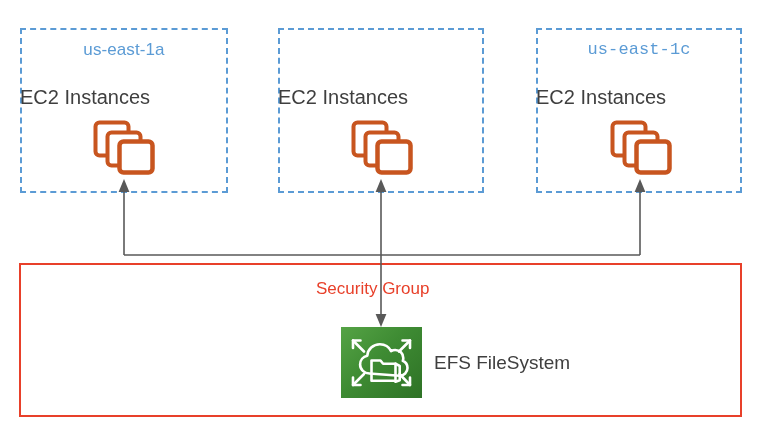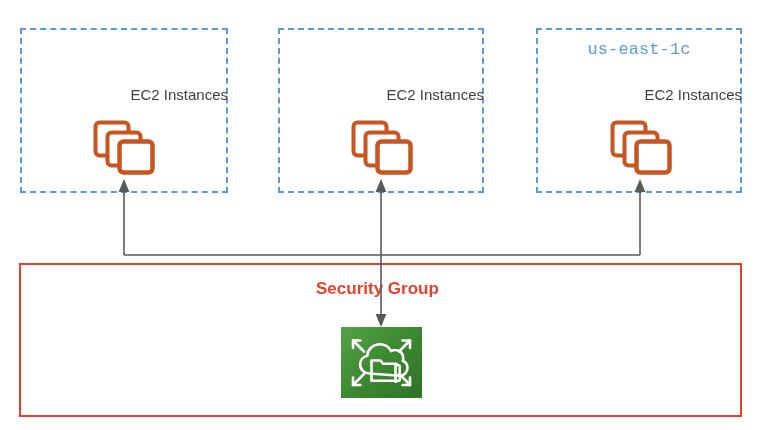--- a/index.html
+++ b/index.html
@@ -33,23 +33,23 @@
     text-align: center;
     color: #5B9BD5;
     font-size: 17px;
     letter-spacing: 0.1px;
     white-space: nowrap;
   }
   .az-sublabel {
     position: absolute;
     left: 0;
     right: 0;
-    text-align: right;
+    text-align: left;
     color: #3F3F3F;
-    font-size: 15px;
+    font-size: 20px;
     white-space: nowrap;
   }
 
   
   .ec2-icon {
     position: absolute;
     width: 62px;
     height: 55px;
   }
   .ec2-icon svg { display: block; }
@@ -59,21 +59,20 @@
     position: absolute;
     box-sizing: border-box;
     border: 2px solid #E8402A;
     background: transparent;
   }
   .sg-title {
     position: absolute;
     color: #E8402A;
     font-size: 17px;
     white-space: nowrap;
-    font-weight: bold;
   }
 
   
   .efs-icon {
     position: absolute;
     width: 81px;
     height: 71px;
     background: linear-gradient(135deg, #55A345 0%, #3E8B33 45%, #2E7226 100%);
   }
   .efs-icon svg { display: block; }
@@ -94,20 +93,21 @@
     pointer-events: none;
   }
 </style>
 </head>
 <body>
 
 <div id="canvas">
 
   <div class="az-box" style="left:20px; top:28px; width:208px; height:165px;">
   </div>
+  <div class="az-title" style="left:20px; top:40px; width:208px;">us-east-1a</div>
   <div class="az-sublabel" style="left:20px; top:86px; width:208px;">EC2 Instances</div>
   <div class="ec2-icon" style="left:93px; top:120px;">
     <svg width="62" height="55" viewBox="0 0 62 55" xmlns="http://www.w3.org/2000/svg">
       <rect x="2.5" y="2.5" width="33" height="33" rx="4" ry="4" fill="#ffffff" stroke="#C8551F" stroke-width="4"></rect>
       <rect x="14.5" y="12.5" width="33" height="33" rx="4" ry="4" fill="#ffffff" stroke="#C8551F" stroke-width="4"></rect>
       <rect x="26.5" y="21.5" width="33" height="31" rx="4" ry="4" fill="#ffffff" stroke="#C8551F" stroke-width="4.5"></rect>
     </svg>
   </div>
 
   <div class="az-box" style="left:278px; top:28px; width:206px; height:165px;">
@@ -166,20 +166,21 @@
         <path d="M61.5 13.5 L69.0 13.5 L69.0 21.0"></path>
 
         <path d="M23.0 47.0 L12.0 58.0"></path>
         <path d="M12.0 50.5 L12.0 58.0 L19.5 58.0"></path>
 
         <path d="M58.5 47.0 L69.0 58.0"></path>
         <path d="M69.0 50.5 L69.0 58.0 L61.5 58.0"></path>
       </g>
     </svg>
   </div>
+  <div class="efs-label" style="left:434px; top:352px;">EFS FileSystem</div>
 
   <svg id="connectors" viewBox="0 0 774 430" xmlns="http://www.w3.org/2000/svg">
     <g stroke="#595959" stroke-width="1.6" fill="none">
 
       <path d="M124 255 H640"></path>
 
       <path d="M124 255 V190"></path>
 
       <path d="M381 255 V190"></path>
 

